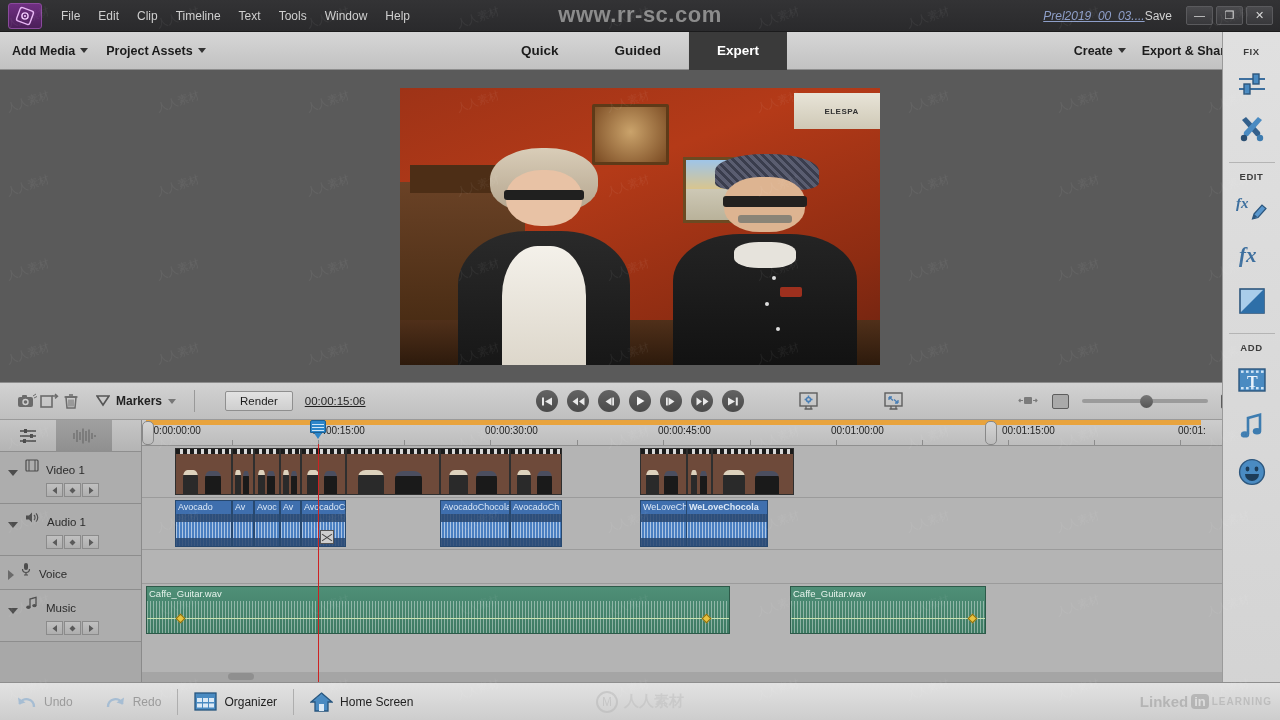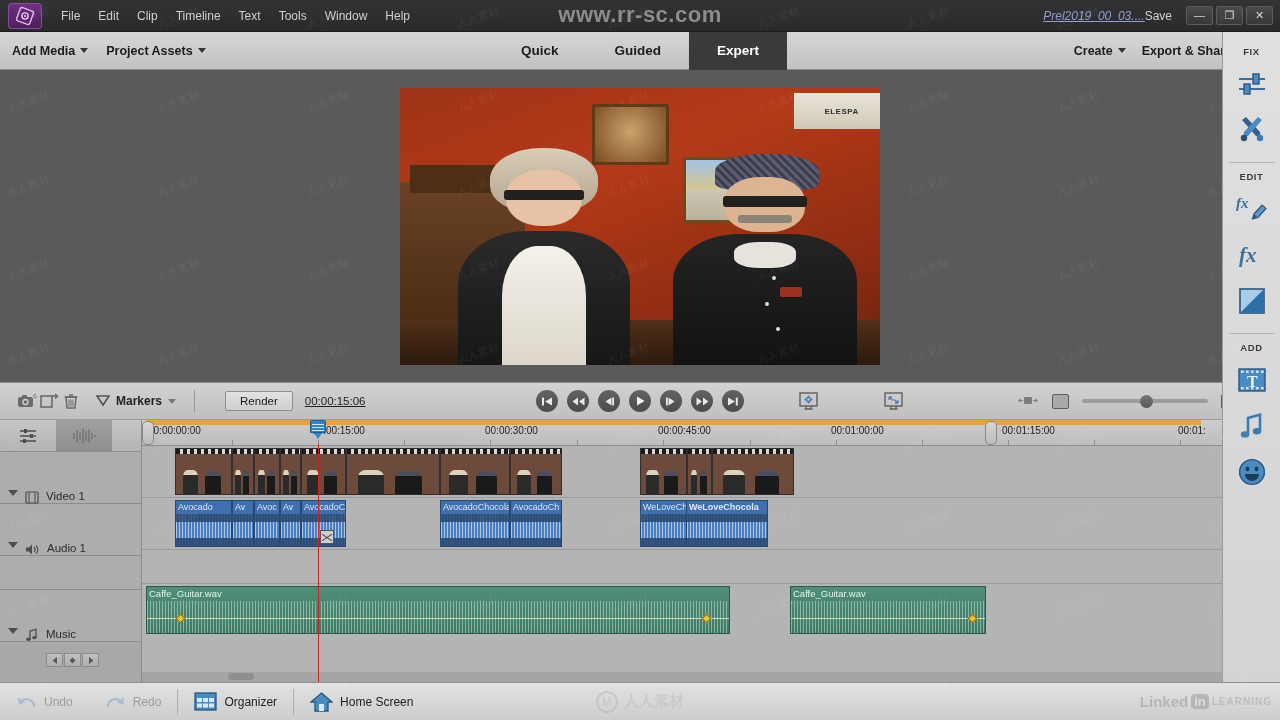--- a/index.html
+++ b/index.html
@@ -148,21 +148,21 @@
   .mon-icon.solid { background:#6f6f6f; }
   .help-ico { width:17px; height:17px; border-radius:50%; background:#8d8d8d; color:#e8e8e8; font-size:11px; font-weight:bold; display:flex; align-items:center; justify-content:center; }
 
   
   .tl-area { flex: 1; display:flex; background:#b9b9b9; position:relative; overflow:hidden; }
   .tl-headers { width:142px; flex:none; background:#a8a8a8; border-right:1px solid #8a8a8a; position:relative; }
   .hdr-tools { height:32px; background: linear-gradient(#c6c6c6,#b4b4b4); display:flex; align-items:center; border-bottom:1px solid #8e8e8e; }
   .hdr-tool { width:56px; height:32px; display:flex; align-items:center; justify-content:center; }
   .hdr-tool.sel { background: linear-gradient(#a0a0a0,#8f8f8f); }
   .track-hdr { border-bottom:1px solid #8d8d8d; background:#adadad; padding:6px 0 0 8px; position:relative; }
-  .th-row { display:flex; align-items:flex-start; gap:7px;margin-top:32px; }
+  .th-row { display:flex; align-items:flex-end; gap:7px; }
   .th-tri { width:0;height:0;border-left:5px solid transparent;border-right:5px solid transparent;border-top:6px solid #4d4d4d; }
   .th-tri.closed { border-left:6px solid #6a6a6a; border-top:5px solid transparent; border-bottom:5px solid transparent; border-right:0; }
   .th-name { font-size:11.5px; color:#2b2b2b; }
   .th-btns { display:flex; gap:1px; margin:7px 0 0 38px; }
   .th-b { width:17px; height:14px; border:1px solid #8b8b8b; background: linear-gradient(#c0c0c0,#aeaeae); display:flex; align-items:center; justify-content:center; }
   .tl-canvas { flex:1; position:relative; overflow:hidden; }
 
   .ruler { height:26px; background: linear-gradient(#cdcdcd,#bdbdbd); border-bottom:1px solid #8f8f8f; position:relative; }
   .ruler .tick-lbl { position:absolute; top:5px; font-size:10px; color:#232323; }
   .ruler .tick { position:absolute; bottom:0; width:1px; height:5px; background:#8c8c8c; }

